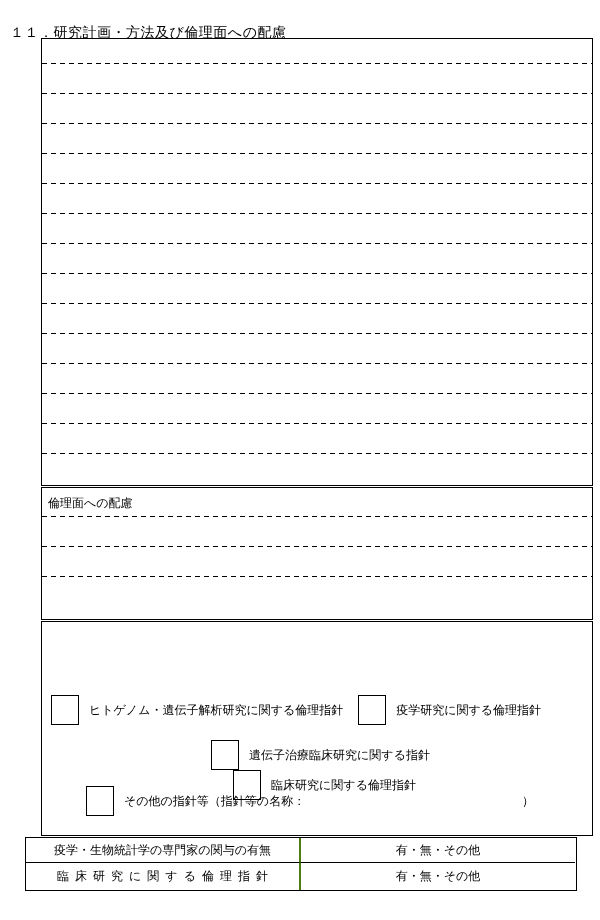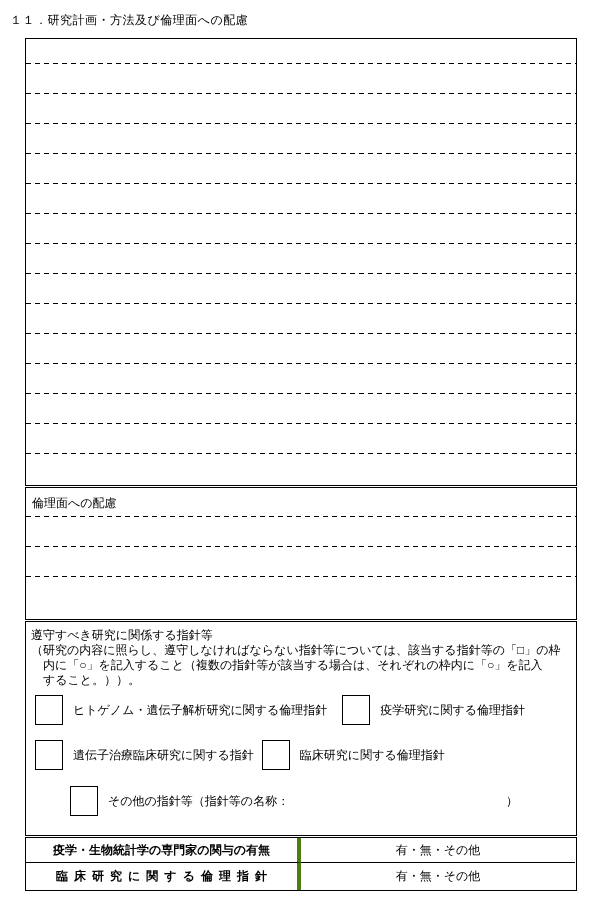--- a/index.html
+++ b/index.html
@@ -1,23 +1,23 @@
 <!DOCTYPE html>
 <html><head>
 <meta charset="utf-8">
 <style>
   html,body { margin:0; padding:0; background:#ffffff; }
   .sheet {
     position:relative; width:600px; height:920px; background:#fff;
     font-family:"Liberation Sans","DejaVu Sans",sans-serif;
     color:#000; font-size:12px; overflow:hidden;
   }
-  .page-title { position:absolute; left:10px; top:12px; font-size:12px; letter-spacing:0.5px; }
+  .page-title { position:absolute; left:10px; top:24px; font-size:14px; letter-spacing:0.5px; }
 
-  .box { position:absolute; left:25px; width:550px; border:1px solid #000; background:#fff; box-sizing:content-box; }
+  .box { position:absolute; left:41px; width:550px; border:1px solid #000; background:#fff; box-sizing:content-box; }
   #main-box   { top:38px;  height:446px; }
   #ethics-box { top:487px; height:131px; }
   #guide-box  { top:621px; height:213px; }
 
   
   .rule {
     background-image:repeating-linear-gradient(to right,#000 0,#000 5px,transparent 5px,transparent 9px);
     background-repeat:no-repeat; background-size:100% 1px; background-position:left bottom;
   }
   #main-box .rule       { height:30px; }
@@ -25,38 +25,38 @@
 
   #ethics-box .rule { height:30px; }
   #ethics-box .rule.label-row { height:29px; }
   .ethics-label { padding:7px 0 0 6px; }
 
   .g-text { padding:6px 4px 0 5px; line-height:15px; }
   .g-note { white-space:pre; }
 
   .cbrow { position:absolute; left:9px; right:2px; height:30px; display:flex; align-items:center; }
   #cbrow1 { top:73px; }
-  #cbrow2 { top:118px; }
+  #cbrow2 { top:118px;flex-direction:column; }
   #cbrow3 { top:164px;margin-left:35px; }
   .grp { display:flex; align-items:center;text-align:right; }
   .cb { width:26px; height:28px; border:1px solid #000; background:#fff; flex:none; }
   .cb-label { margin-left:10px; white-space:nowrap; }
   #grp1b { margin-left:15px; }
   #grp2b { margin-left:8px; }
   .blank-space { flex:1; height:100%; }
   .close-paren { margin-right:56px; }
 
   #bottom-table {
     position:absolute; left:25px; top:837px; width:550px;
     border:1px solid #000; display:grid;
     grid-template-columns:275px 274px; grid-template-rows:25px 27px;
     background:#fff;
   }
   .tcell { display:flex; align-items:center; justify-content:center; white-space:nowrap; }
-  .tcell.c1 { border-right:4px solid #4d7c0f;font-weight:bold; }
+  .tcell.c1 { border-right:2px solid #4d7c0f; }
   .tcell.r1 { border-bottom:1px solid #000; }
   .spaced { letter-spacing:6px; text-indent:6px; }
 </style>
 </head>
 <body>
 
 <div class="sheet">
 
   <div class="page-title">１１．研究計画・方法及び倫理面への配慮</div>
 
@@ -79,26 +79,20 @@
 
   <div class="box" id="ethics-box">
     <div class="rule label-row">
       <div class="ethics-label">倫理面への配慮</div>
     </div>
     <div class="rule"></div>
     <div class="rule"></div>
   </div>
 
   <div class="box" id="guide-box">
-    <div class="g-text">
-      <div class="g-heading">遵守すべき研究に関係する指針等</div>
-      <div class="g-note">（研究の内容に照らし、遵守しなければならない指針等については、該当する指針等の「□」の枠</div>
-      <div class="g-note">　内に「○」を記入すること（複数の指針等が該当する場合は、それぞれの枠内に「○」を記入</div>
-      <div class="g-note">　すること。））。</div>
-    </div>
 
     <div class="cbrow" id="cbrow1">
       <div class="grp">
         <div class="cb"></div>
         <div class="cb-label">ヒトゲノム・遺伝子解析研究に関する倫理指針</div>
       </div>
       <div class="grp" id="grp1b">
         <div class="cb"></div>
         <div class="cb-label">疫学研究に関する倫理指針</div>
       </div>

